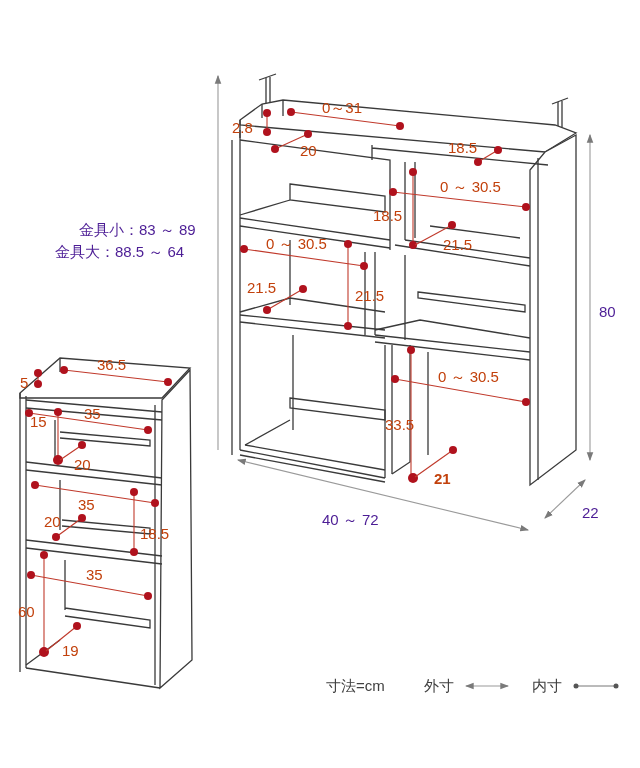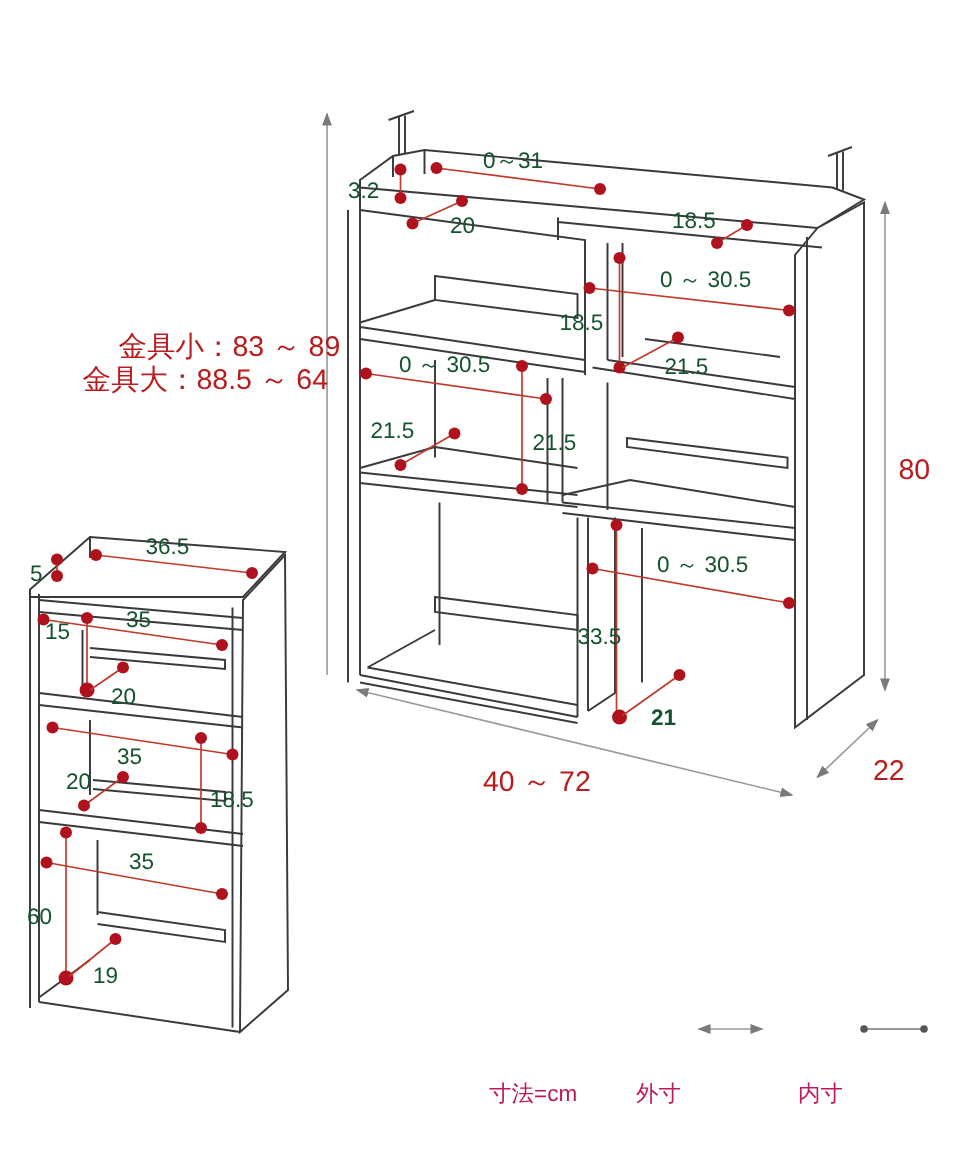--- a/index.html
+++ b/index.html
@@ -3,23 +3,23 @@
 <meta charset="utf-8">
 <style>
   html, body { margin: 0; padding: 0; background: #ffffff; }
   body { width: 640px; height: 768px; position: relative; overflow: hidden; font-family: "Liberation Sans", "DejaVu Sans", sans-serif; }
   svg { position: absolute; left: 0; top: 0; }
   .ln { stroke: #3a3a3a; stroke-width: 1.3; fill: none; }
   .pnl { stroke: #3a3a3a; stroke-width: 1.3; fill: #ffffff; }
   .dim { stroke: #c0392b; stroke-width: 1.1; fill: none; }
   .dot { fill: #b0121d; }
   .ext { stroke: #9a9a9a; stroke-width: 1.1; fill: none; }
-  .lbl-red { position: absolute; color: #14532d; font-size: 15px; white-space: nowrap; line-height: 1; }
-  .lbl-gray { position: absolute; color: #b91c1c; font-size: 19px; white-space: nowrap; line-height: 1; }
-  .lbl-legend { position: absolute; color: #be185d; font-size: 15px; white-space: nowrap; line-height: 1; margin-top: 44px; }
+  .lbl-red { position: absolute; color: #c2410c; font-size: 15px; white-space: nowrap; line-height: 1; }
+  .lbl-gray { position: absolute; color: #4c1d95; font-size: 15px; white-space: nowrap; line-height: 1; }
+  .lbl-legend { position: absolute; color: #404040; font-size: 15px; white-space: nowrap; line-height: 1; }
 </style>
 </head>
 <body>
 
 <svg width="640" height="768" viewBox="0 0 640 768">
   <defs>
     <marker id="arr" markerWidth="8" markerHeight="8" refX="7" refY="4" orient="auto">
       <path d="M0,1 L8,4 L0,7 Z" fill="#7a7a7a"></path>
     </marker>
     <marker id="arrs" markerWidth="8" markerHeight="8" refX="1" refY="4" orient="auto">
@@ -181,21 +181,21 @@
       <circle cx="616" cy="686" r="2.5" fill="#555"></circle>
   </g>
 </svg>
 
 <div class="lbl-gray" style="left:79px;top:222px;">金具小：83 ～ 89</div>
 <div class="lbl-gray" style="left:55px;top:244px;">金具大：88.5 ～ 64</div>
 <div class="lbl-gray" style="left:599px;top:304px;">80</div>
 <div class="lbl-gray" style="left:582px;top:505px;">22</div>
 <div class="lbl-gray" style="left:322px;top:512px;">40 ～ 72</div>
 
-<div class="lbl-red" style="left:232px;top:120px;">3.2</div>
+<div class="lbl-red" style="left:232px;top:120px;">2.8</div>
 <div class="lbl-red" style="left:322px;top:100px;">0～31</div>
 <div class="lbl-red" style="left:300px;top:143px;">20</div>
 <div class="lbl-red" style="left:448px;top:140px;">18.5</div>
 <div class="lbl-red" style="left:440px;top:179px;">0 ～ 30.5</div>
 <div class="lbl-red" style="left:373px;top:208px;">18.5</div>
 <div class="lbl-red" style="left:443px;top:237px;">21.5</div>
 <div class="lbl-red" style="left:266px;top:236px;">0 ～ 30.5</div>
 <div class="lbl-red" style="left:247px;top:280px;">21.5</div>
 <div class="lbl-red" style="left:355px;top:288px;">21.5</div>
 <div class="lbl-red" style="left:438px;top:369px;">0 ～ 30.5</div>

